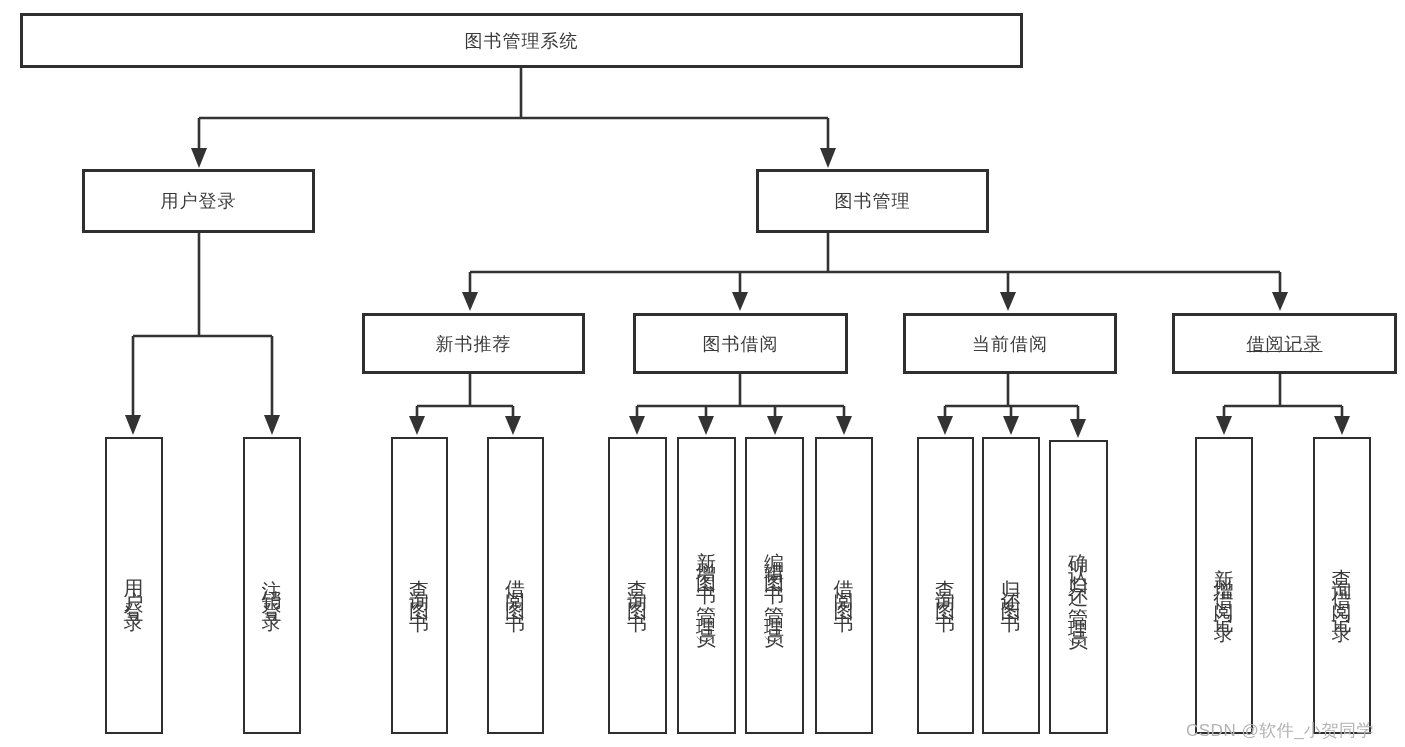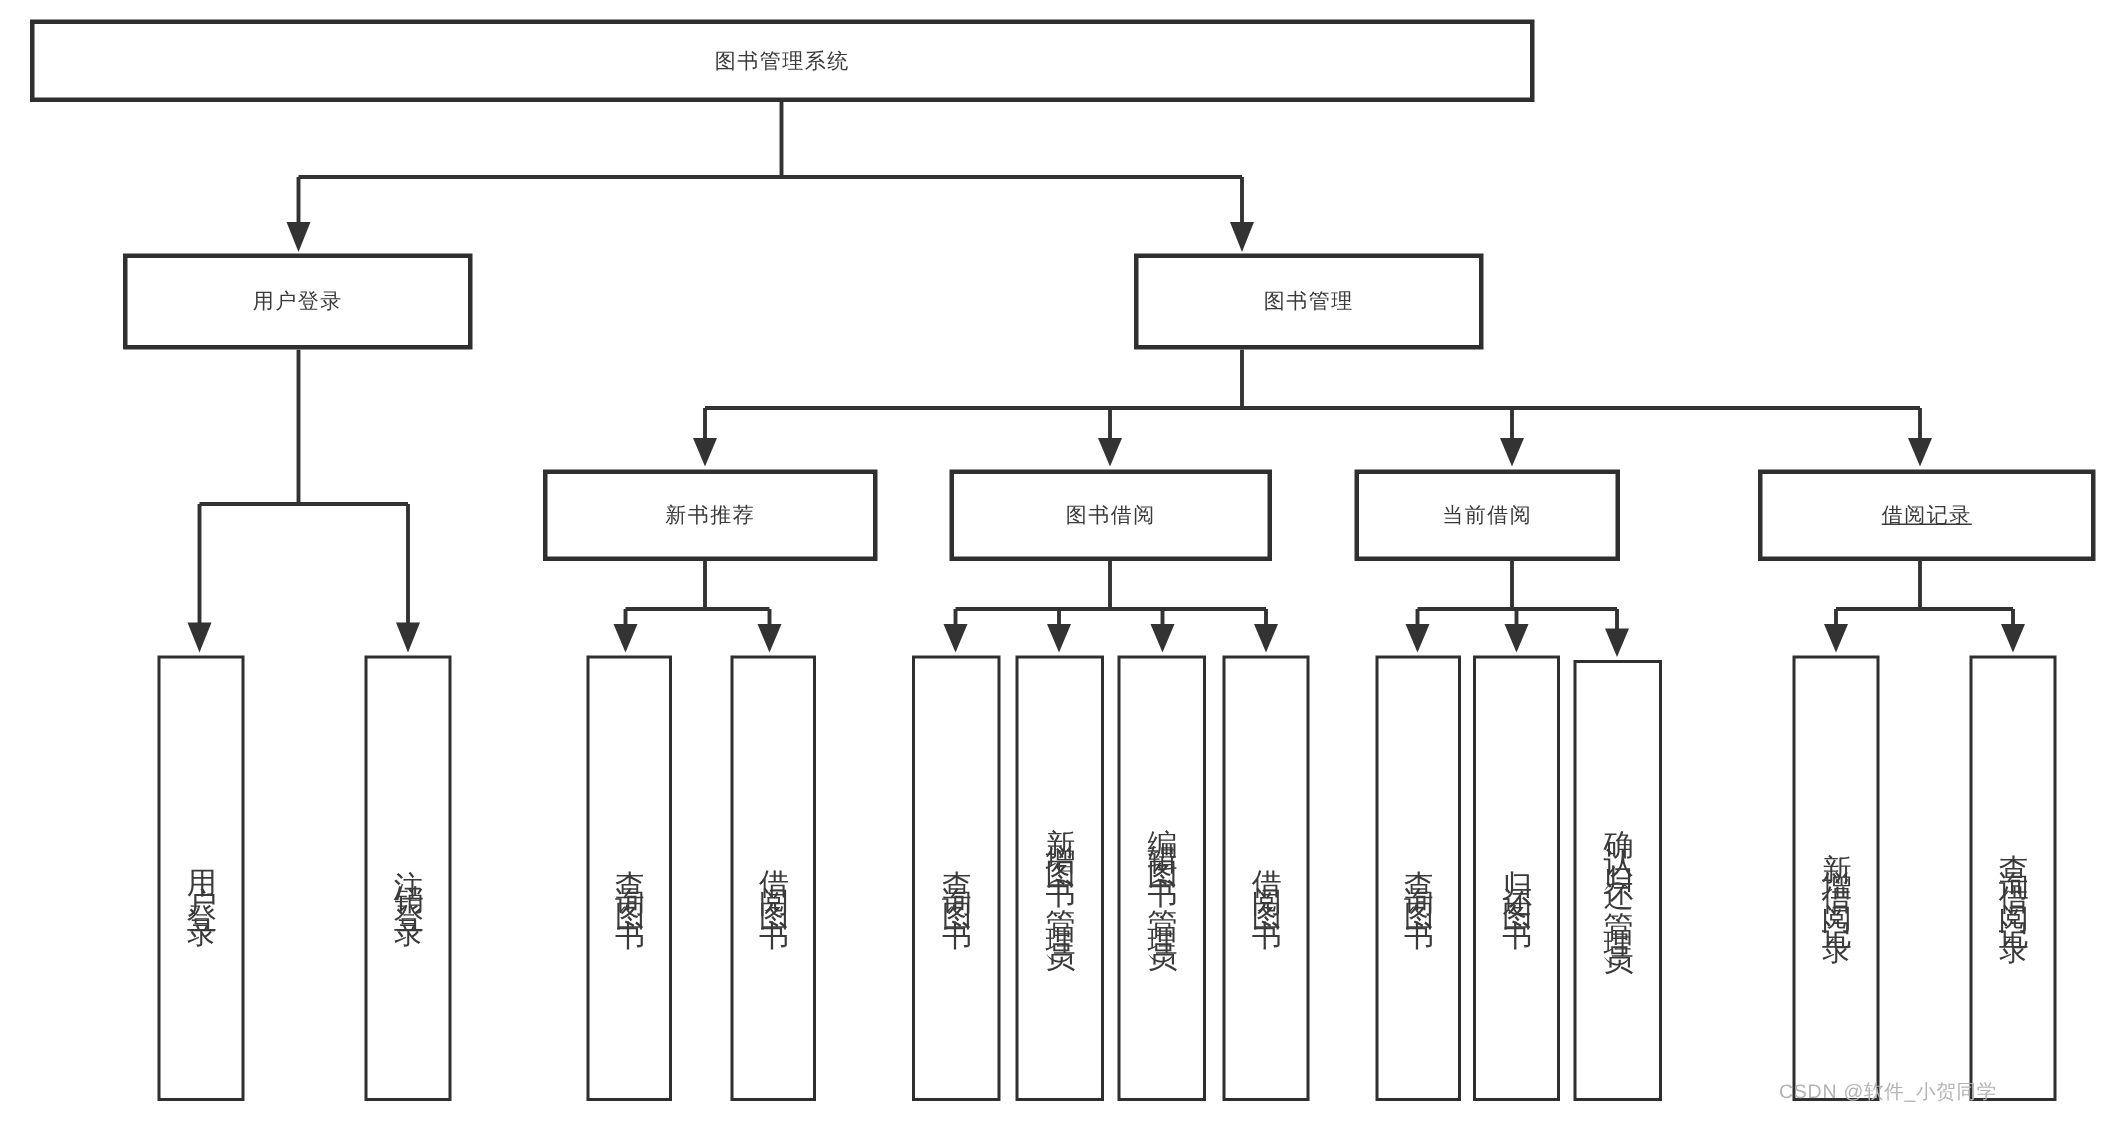--- a/index.html
+++ b/index.html
@@ -22,21 +22,21 @@
     z-index: 1;
   }
   .hbox {
     position: absolute;
     box-sizing: border-box;
     background: #ffffff;
     border: 3px solid #2f2f2f;
     display: flex;
     align-items: center;
     justify-content: center;
-    font-size: 14px;
+    font-size: 18px;
     letter-spacing: 1px;
     color: #3a3a3a;
     z-index: 2;
     white-space: nowrap;
   }
   .vbox {
     position: absolute;
     box-sizing: border-box;
     background: #ffffff;
     border: 2.5px solid #2f2f2f;
@@ -49,21 +49,21 @@
     letter-spacing: 11px;
     line-height: 1;
     color: #3a3a3a;
     z-index: 2;
     overflow: hidden;
   }
   #watermark {
     position: absolute;
     left: 1186px;
     top: 719px;
-    font-size: 13px;
+    font-size: 17px;
     letter-spacing: 0.5px;
     color: #b3b3b3;
     z-index: 5;
     white-space: nowrap;
   }
 </style>
 </head>
 <body>
 
 <div id="stage">
@@ -151,21 +151,21 @@
   <div class="hbox" style="left:712px; top:169px; width:233px; height:64px;margin-left:44px;">
     <span>图书管理</span>
   </div>
 
   <div class="hbox" style="left:633px; top:313px; width:215px; height:61px;">
     <span>图书借阅</span>
   </div>
   <div class="hbox" style="left:362px; top:313px; width:223px; height:61px;">
     <span>新书推荐</span>
   </div>
-  <div class="hbox" style="left:903px; top:313px; width:177px; height:61px;">
+  <div class="hbox" style="left:903px; top:313px; width:214px; height:61px;">
     <span>当前借阅</span>
   </div>
   <div class="hbox" style="left:1172px; top:313px; width:225px; height:61px;text-decoration:underline;">
     <span>借阅记录</span>
   </div>
 
   <div class="vbox" style="left:105px; top:437px; width:58px; height:297px;">
     <span>用户登录</span>
   </div>
   <div class="vbox" style="left:243px; top:437px; width:58px; height:297px;">

